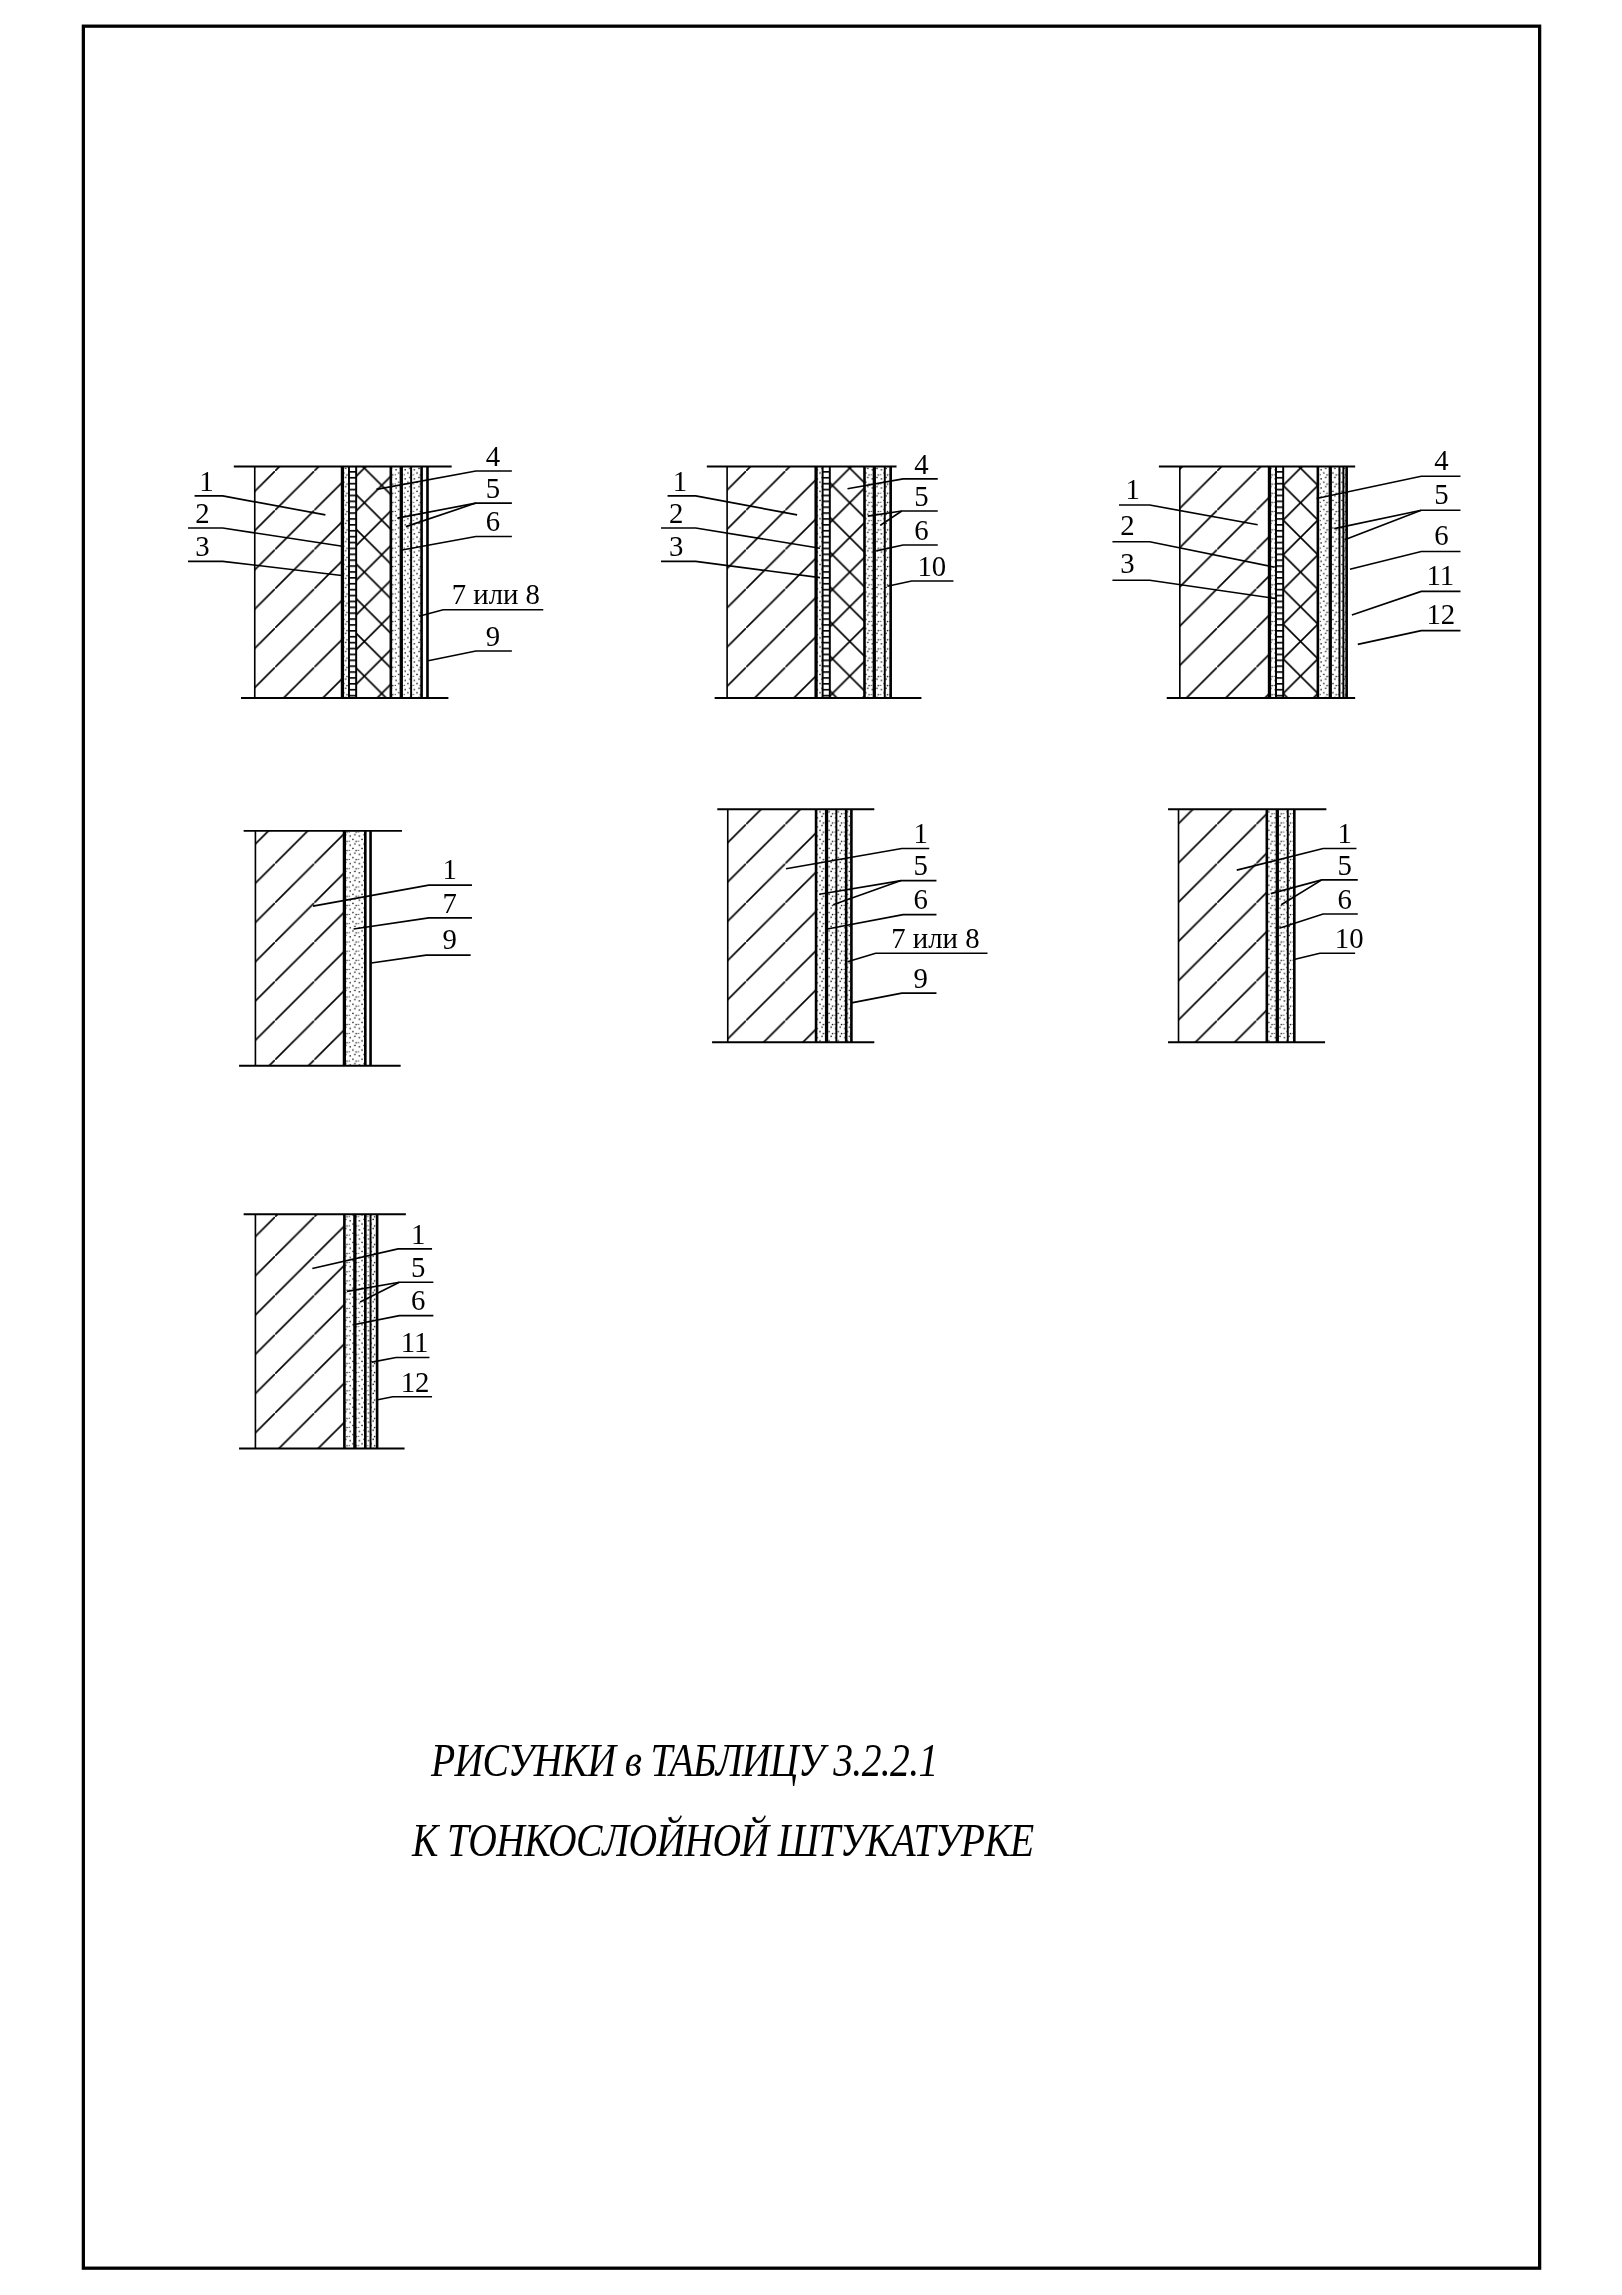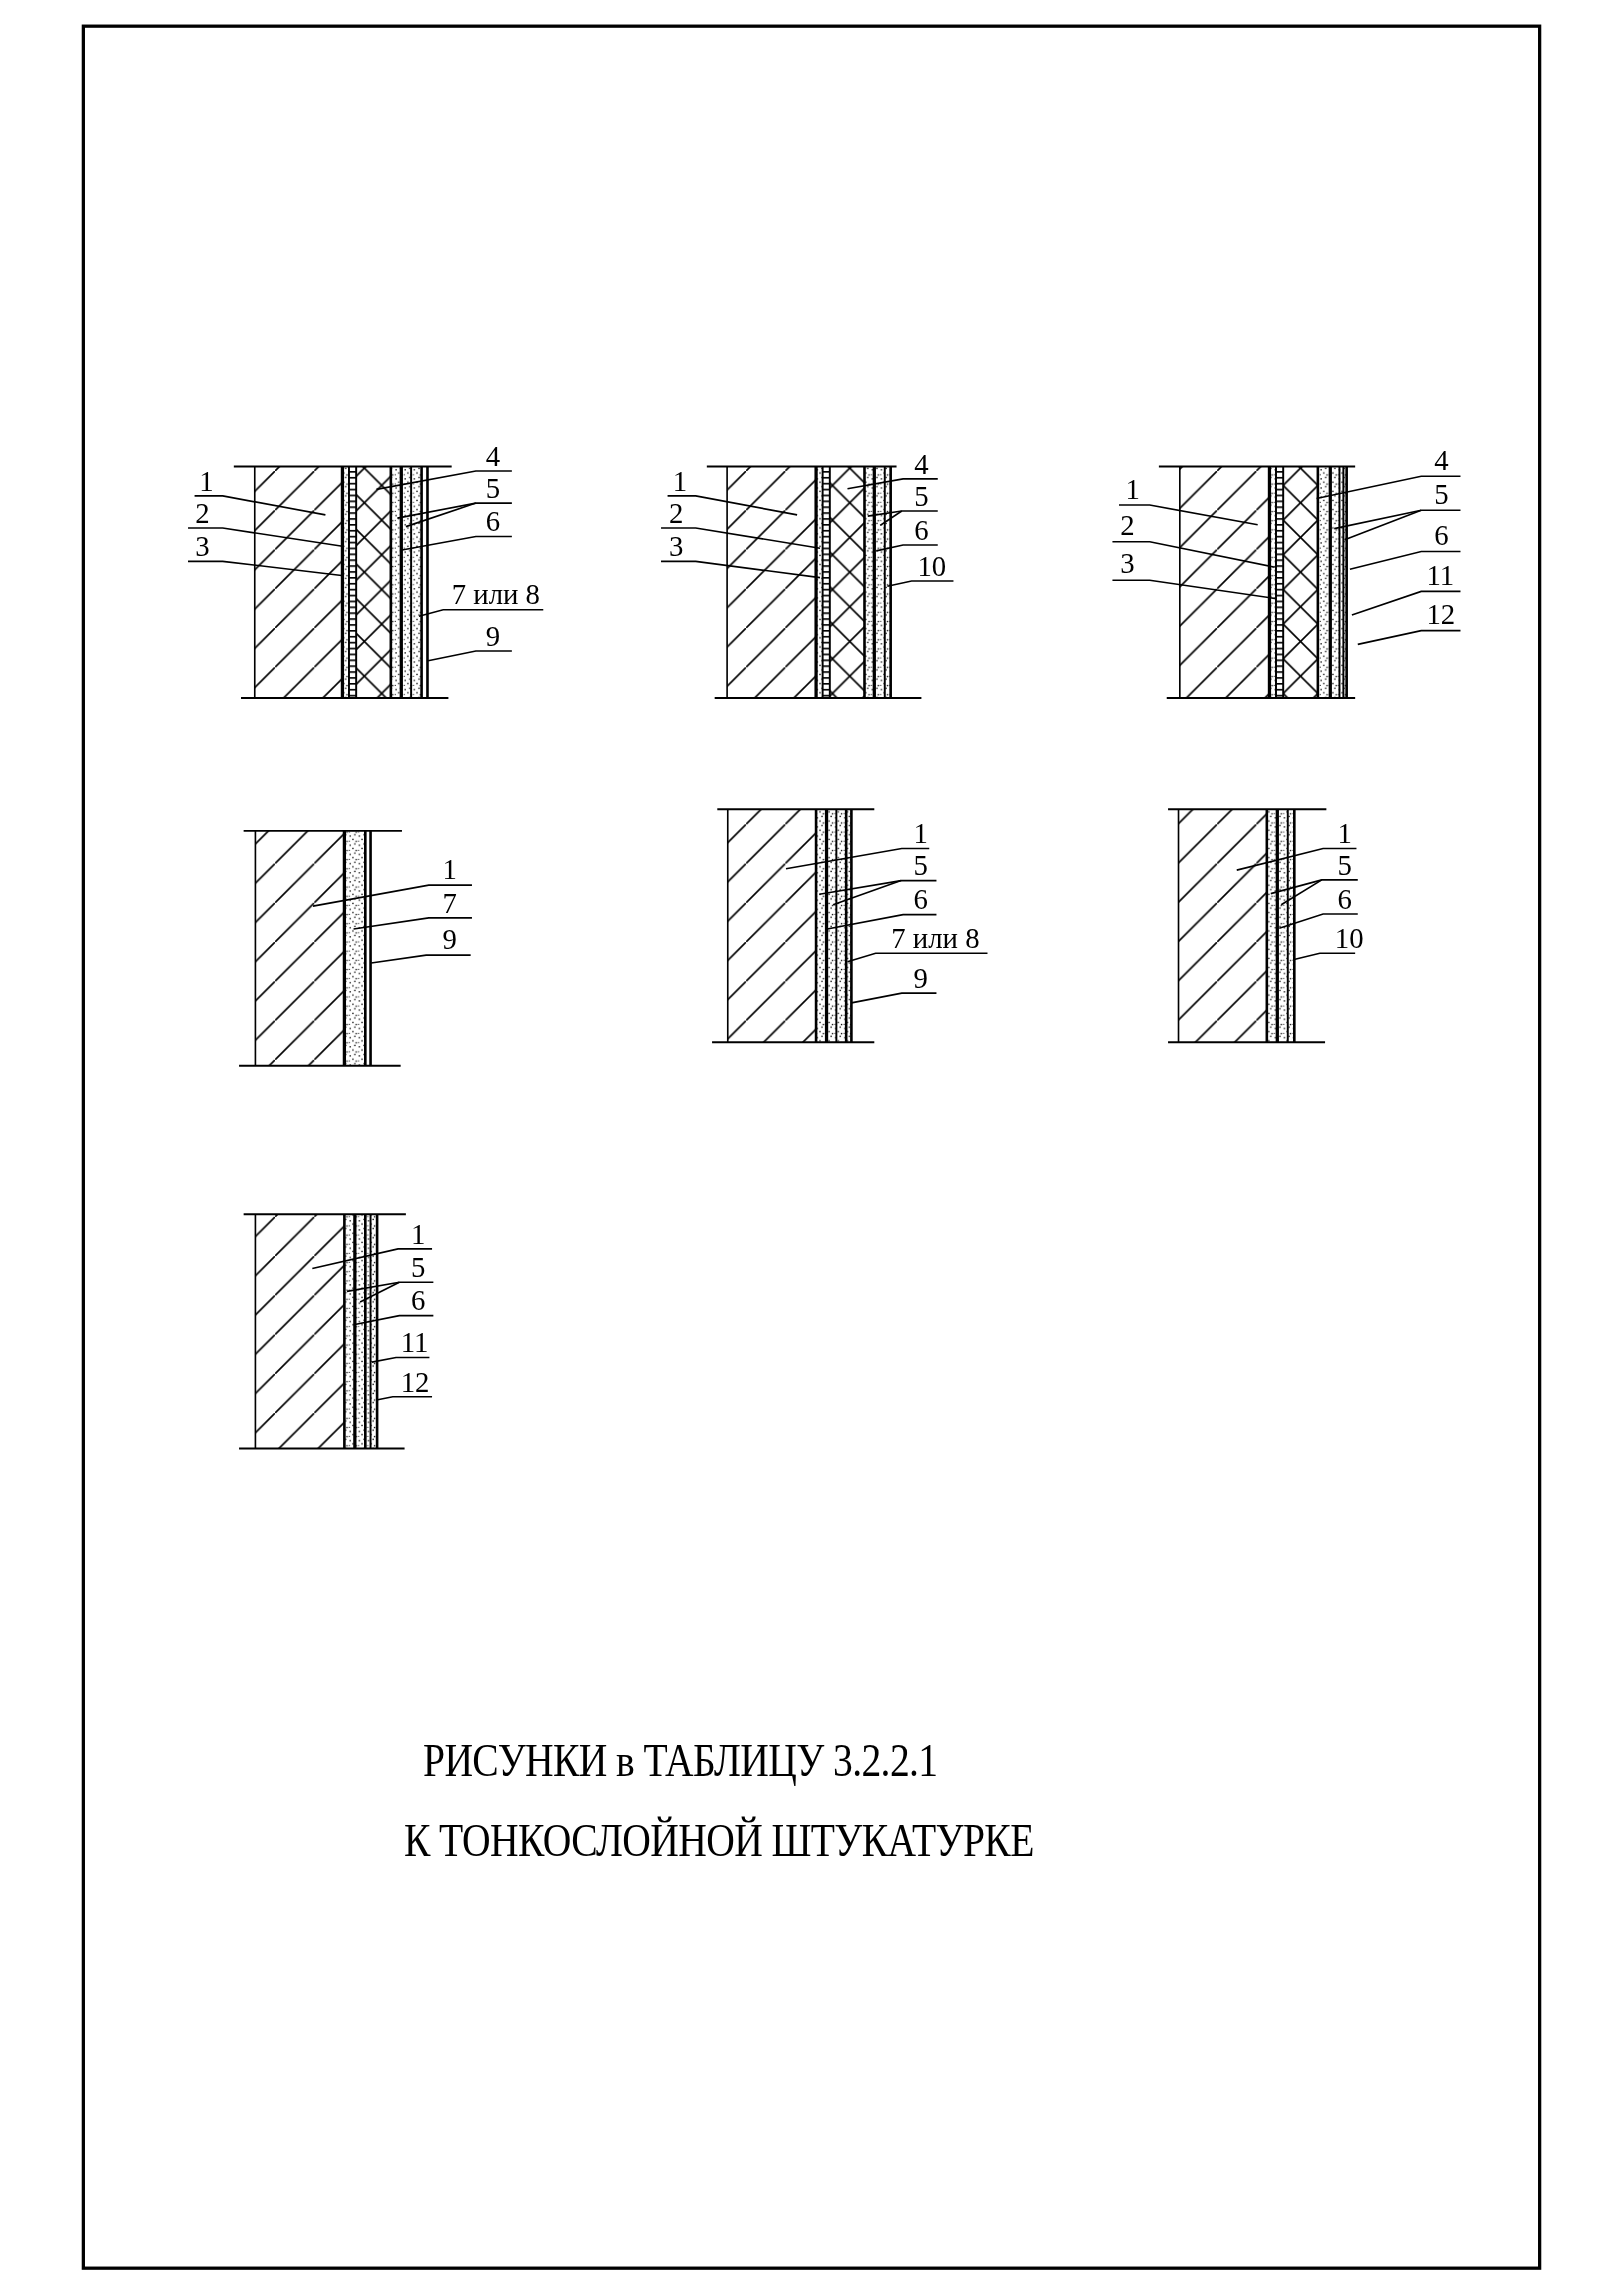--- a/index.html
+++ b/index.html
@@ -1,20 +1,20 @@
 <!DOCTYPE html>
 <html style="font-size:10.5px"><head>
 <meta charset="utf-8">
 <style>
   html, body { margin: 0; padding: 0; background: #ffffff; }
   body { width: 1623px; height: 2295px; position: relative; overflow: hidden; }
   #sheet { position: absolute; left: 0; top: 0; width: 1623px; height: 2295px; }
   svg text { font-family: "Liberation Serif", "DejaVu Serif", serif; fill: #000; }
   .lbl { font-size: 44px; }
-  .title-wrap { position: absolute; left: 4px; top: 0; width: 1542px; height: 2295px; pointer-events: none; }
+  .title-wrap { position: absolute; left: 12px; top: 0; width: 1542px; height: 2295px; pointer-events: none; font-style: italic; }
   .t1, .t2 { position: absolute; white-space: nowrap; font-family: "Liberation Serif", "DejaVu Serif", serif; color: #000; font-size: 46px; transform: scaleX(0.86); transform-origin: left top; letter-spacing: -0.7px; }
   .t1 { left: 419px; top: 1734px; }
   .t2 { left: 400px; top: 1814px; }
 </style>
 </head>
 <body>
 
 <svg id="sheet" xmlns="http://www.w3.org/2000/svg" width="1623" height="2295" viewBox="0 0 2480 3508">
   <defs>
     <pattern id="brick" patternUnits="userSpaceOnUse" width="60" height="60" patternTransform="rotate(0)">

